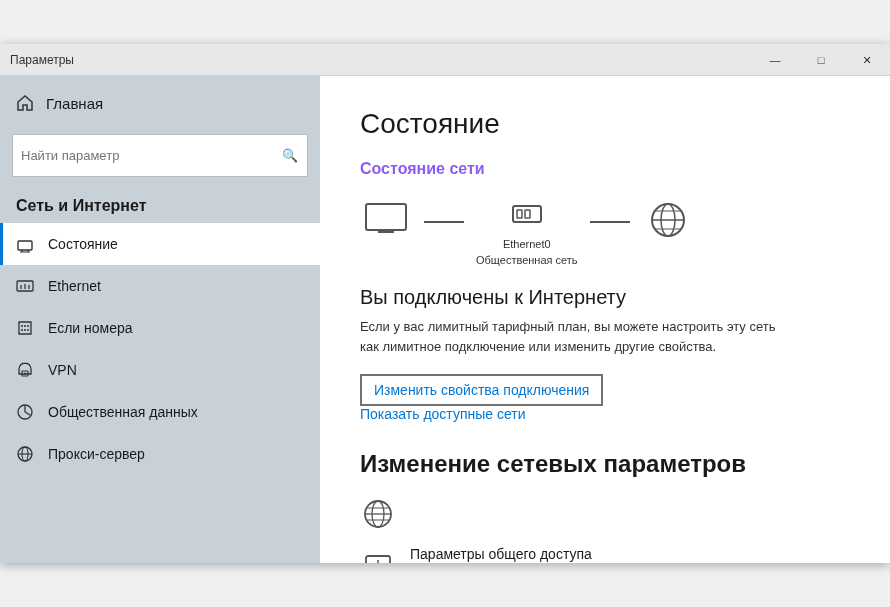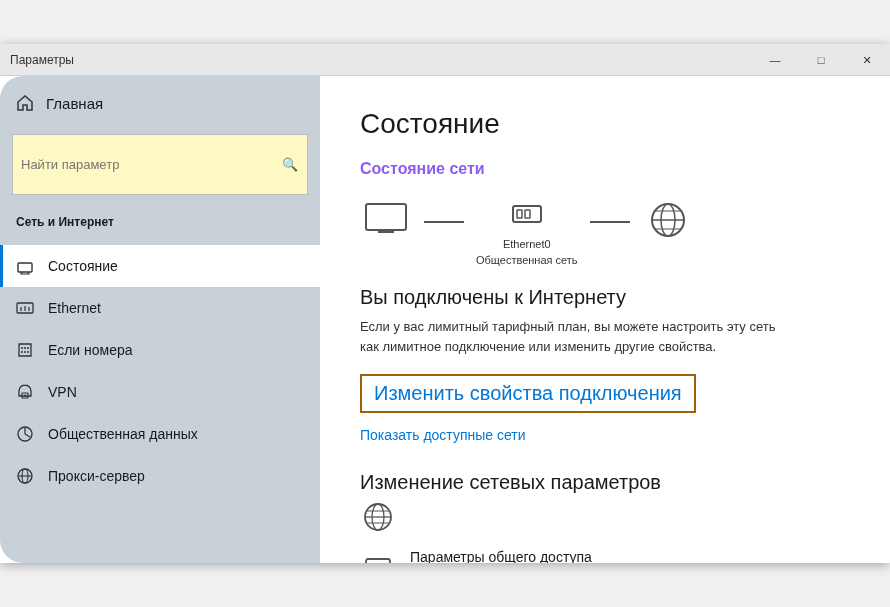--- a/index.html
+++ b/index.html
@@ -46,21 +46,20 @@
       align-items: center;
       justify-content: center;
       font-size: 11px;
       cursor: pointer;
       color: #333;
     }
     .content {
       display: flex;
       flex: 1;
       overflow: hidden;
-      border-radius: 23px;
     }
     
     .sidebar {
       width: 320px;
       background: #c8d0d8;
       display: flex;
       flex-direction: column;
       flex-shrink: 0;
       overflow-y: auto;
     }
@@ -70,38 +69,38 @@
       padding: 18px 16px;
       gap: 12px;
       font-size: 15px;
       color: #1a1a1a;
       cursor: pointer;
     }
     .sidebar-search {
       margin: 4px 12px 12px 12px;
       display: flex;
       align-items: center;
-      background: #fef9c3;
+      background: #ffffff;
       border: 1px solid #bbb;
-      padding: 22px 8px;
+      padding: 13px 8px;
       gap: 6px;
     }
     .sidebar-search input {
       border: none;
       outline: none;
       font-size: 13px;
       background: transparent;
       flex: 1;
       color: #555;
     }
     .sidebar-section-title {
-      font-size: 12px;
+      font-size: 16px;
       font-weight: 600;
       color: #1a1a1a;
-      padding: 8px 16px 16px 16px;
+      padding: 8px 16px 8px 16px;
     }
     .sidebar-item {
       display: flex;
       align-items: center;
       padding: 12px 16px;
       gap: 14px;
       font-size: 14px;
       color: #1a1a1a;
       cursor: pointer;
       position: relative;
@@ -184,40 +183,39 @@
     .connected-desc {
       font-size: 13px;
       color: #333;
       line-height: 1.5;
       margin-bottom: 18px;
       max-width: 420px;
     }
     .change-btn {
       display: inline-block;
       padding: 6px 12px;
-      border: 2px solid #a16207;
+      border: 2px solid #737373;
       color: #0078d7;
-      font-size: 20px;
+      font-size: 14px;
       cursor: pointer;
       text-decoration: none;
-      margin-bottom: 14px;
     }
     .show-networks {
       display: block;
       font-size: 14px;
       color: #0078d7;
       cursor: pointer;
       text-decoration: none;
       margin-bottom: 28px;
     }
     .change-section-title {
-      font-size: 20px;
-      font-weight: 400;
-      color: #1a1a1a;
-      margin-bottom: 5px;
+      font-size: 24px;
+      font-weight: 700;
+      color: #1a1a1a;
+      margin-bottom: 18px;
     }
     .setting-item {
       display: flex;
       align-items: flex-start;
       gap: 14px;
       margin-bottom: 14px;
     }
     .setting-icon {
       width: 36px;
       height: 36px;

